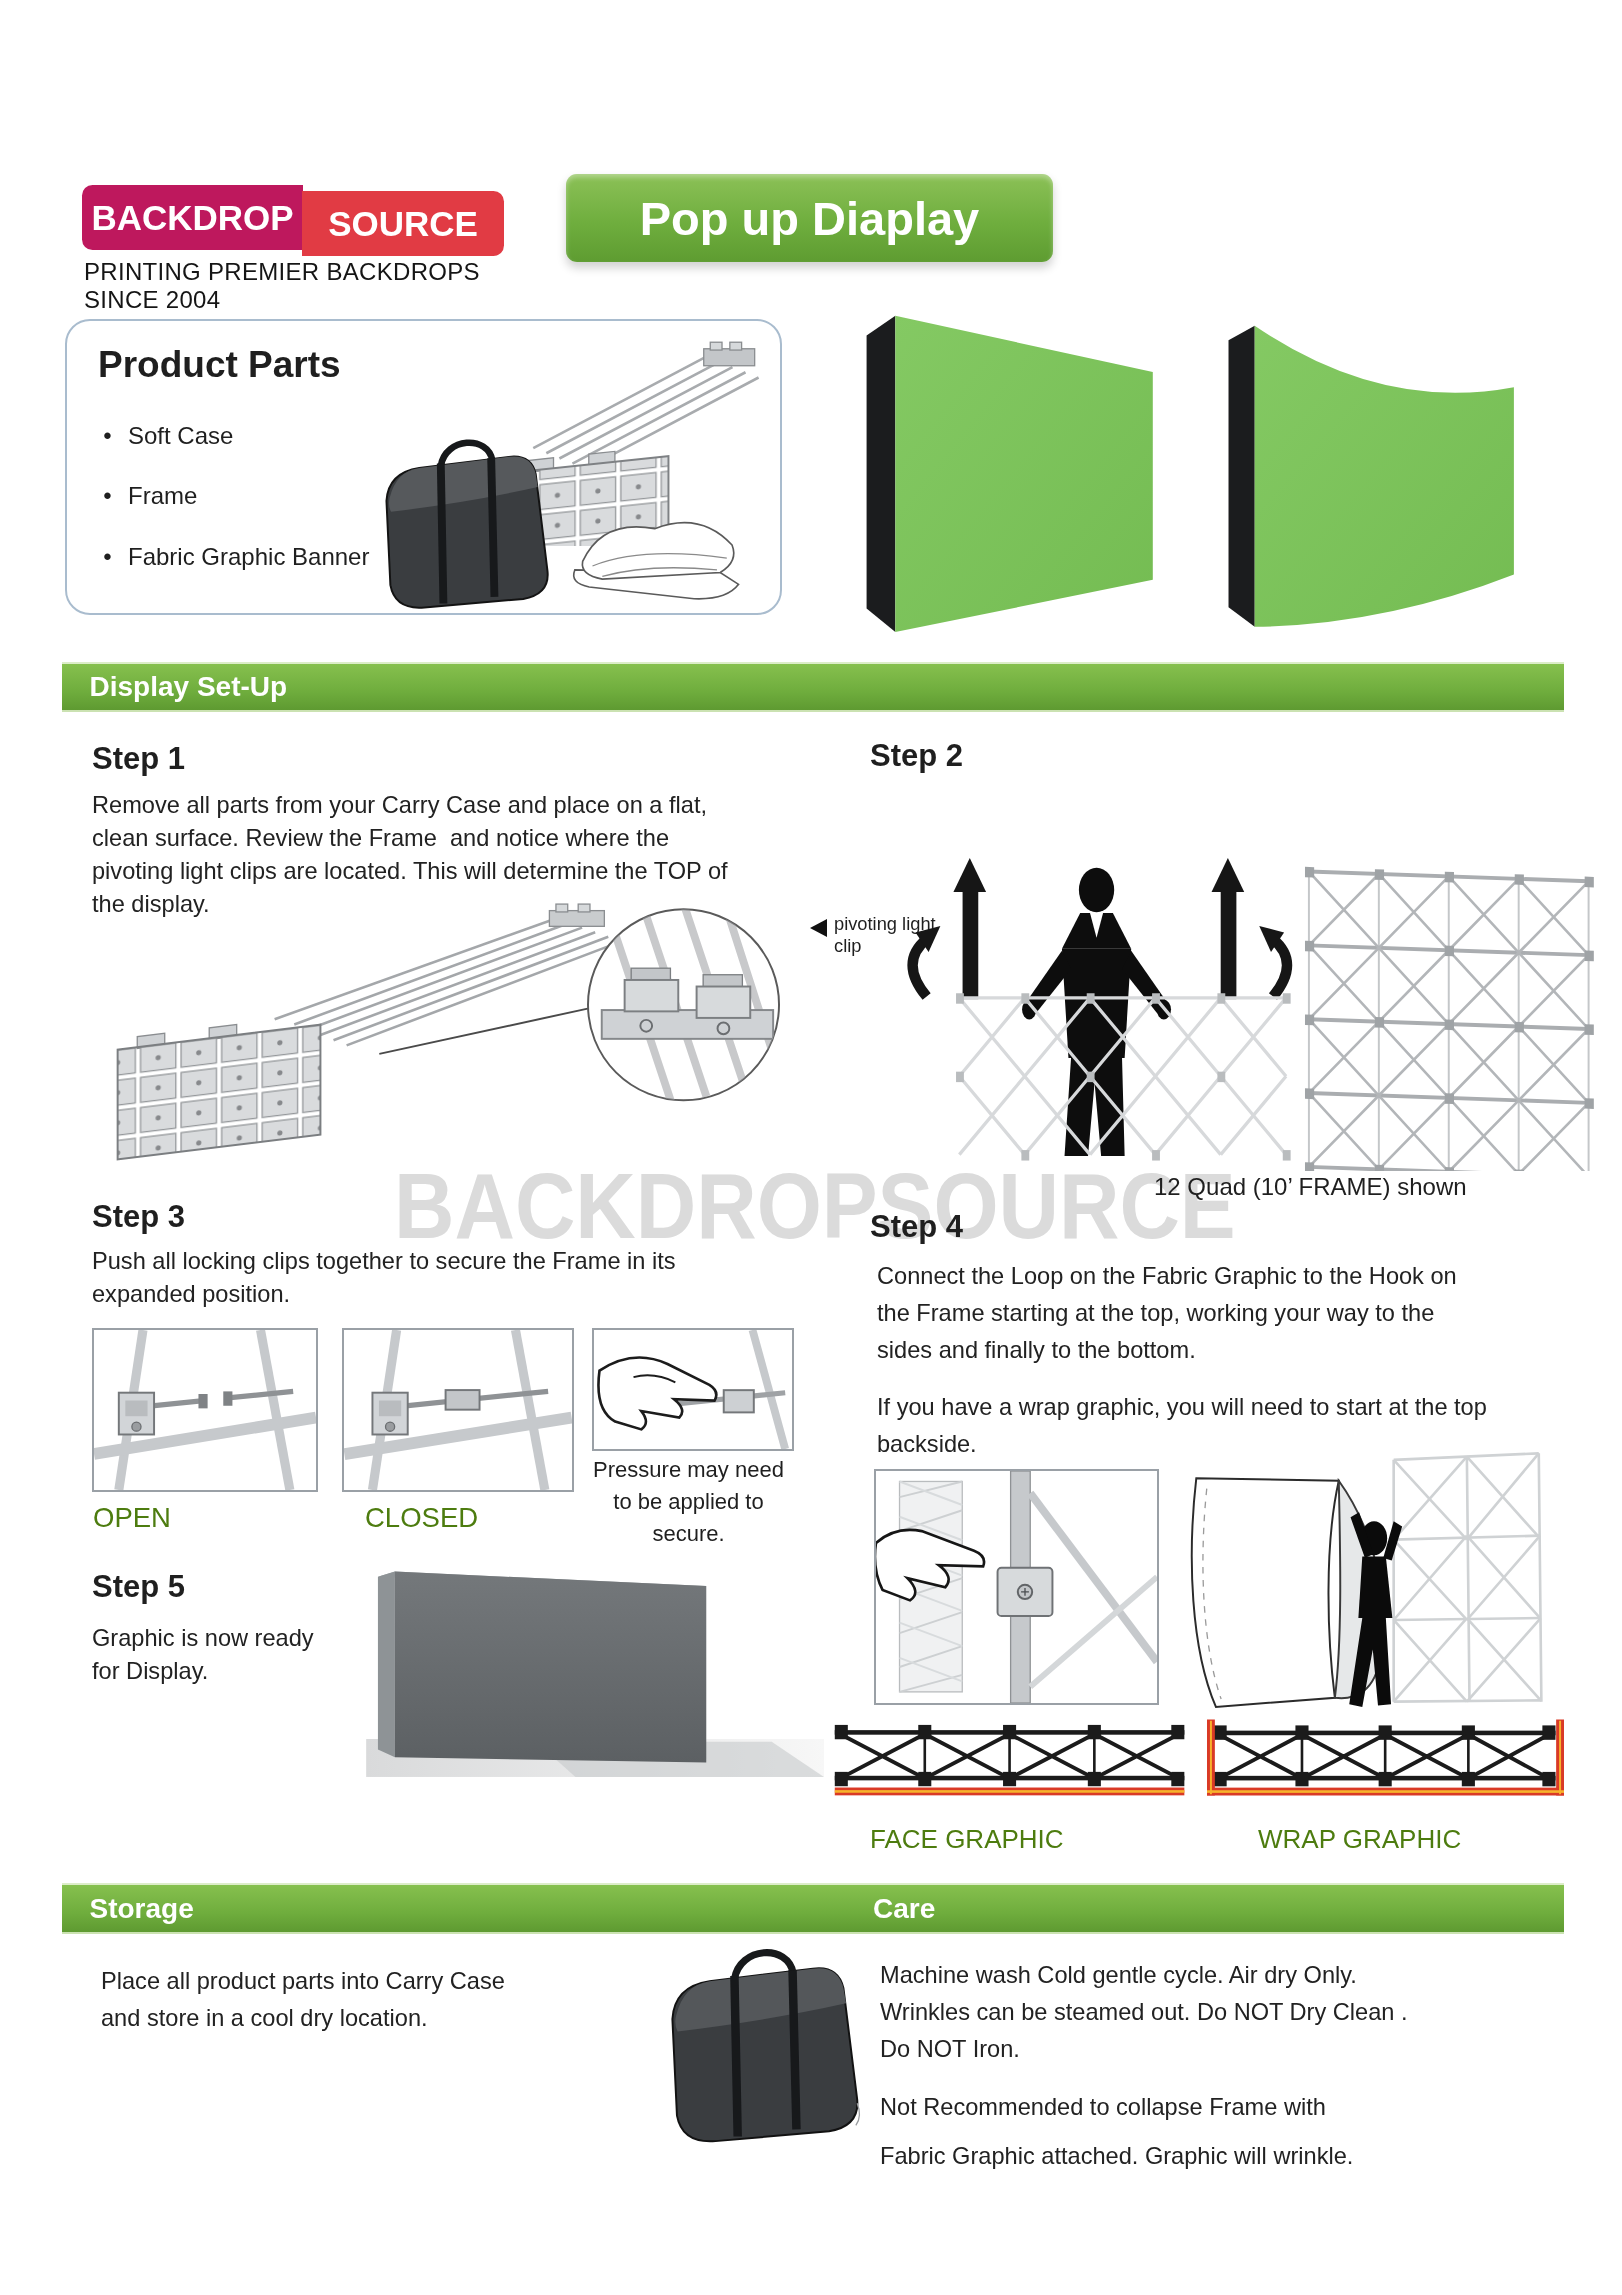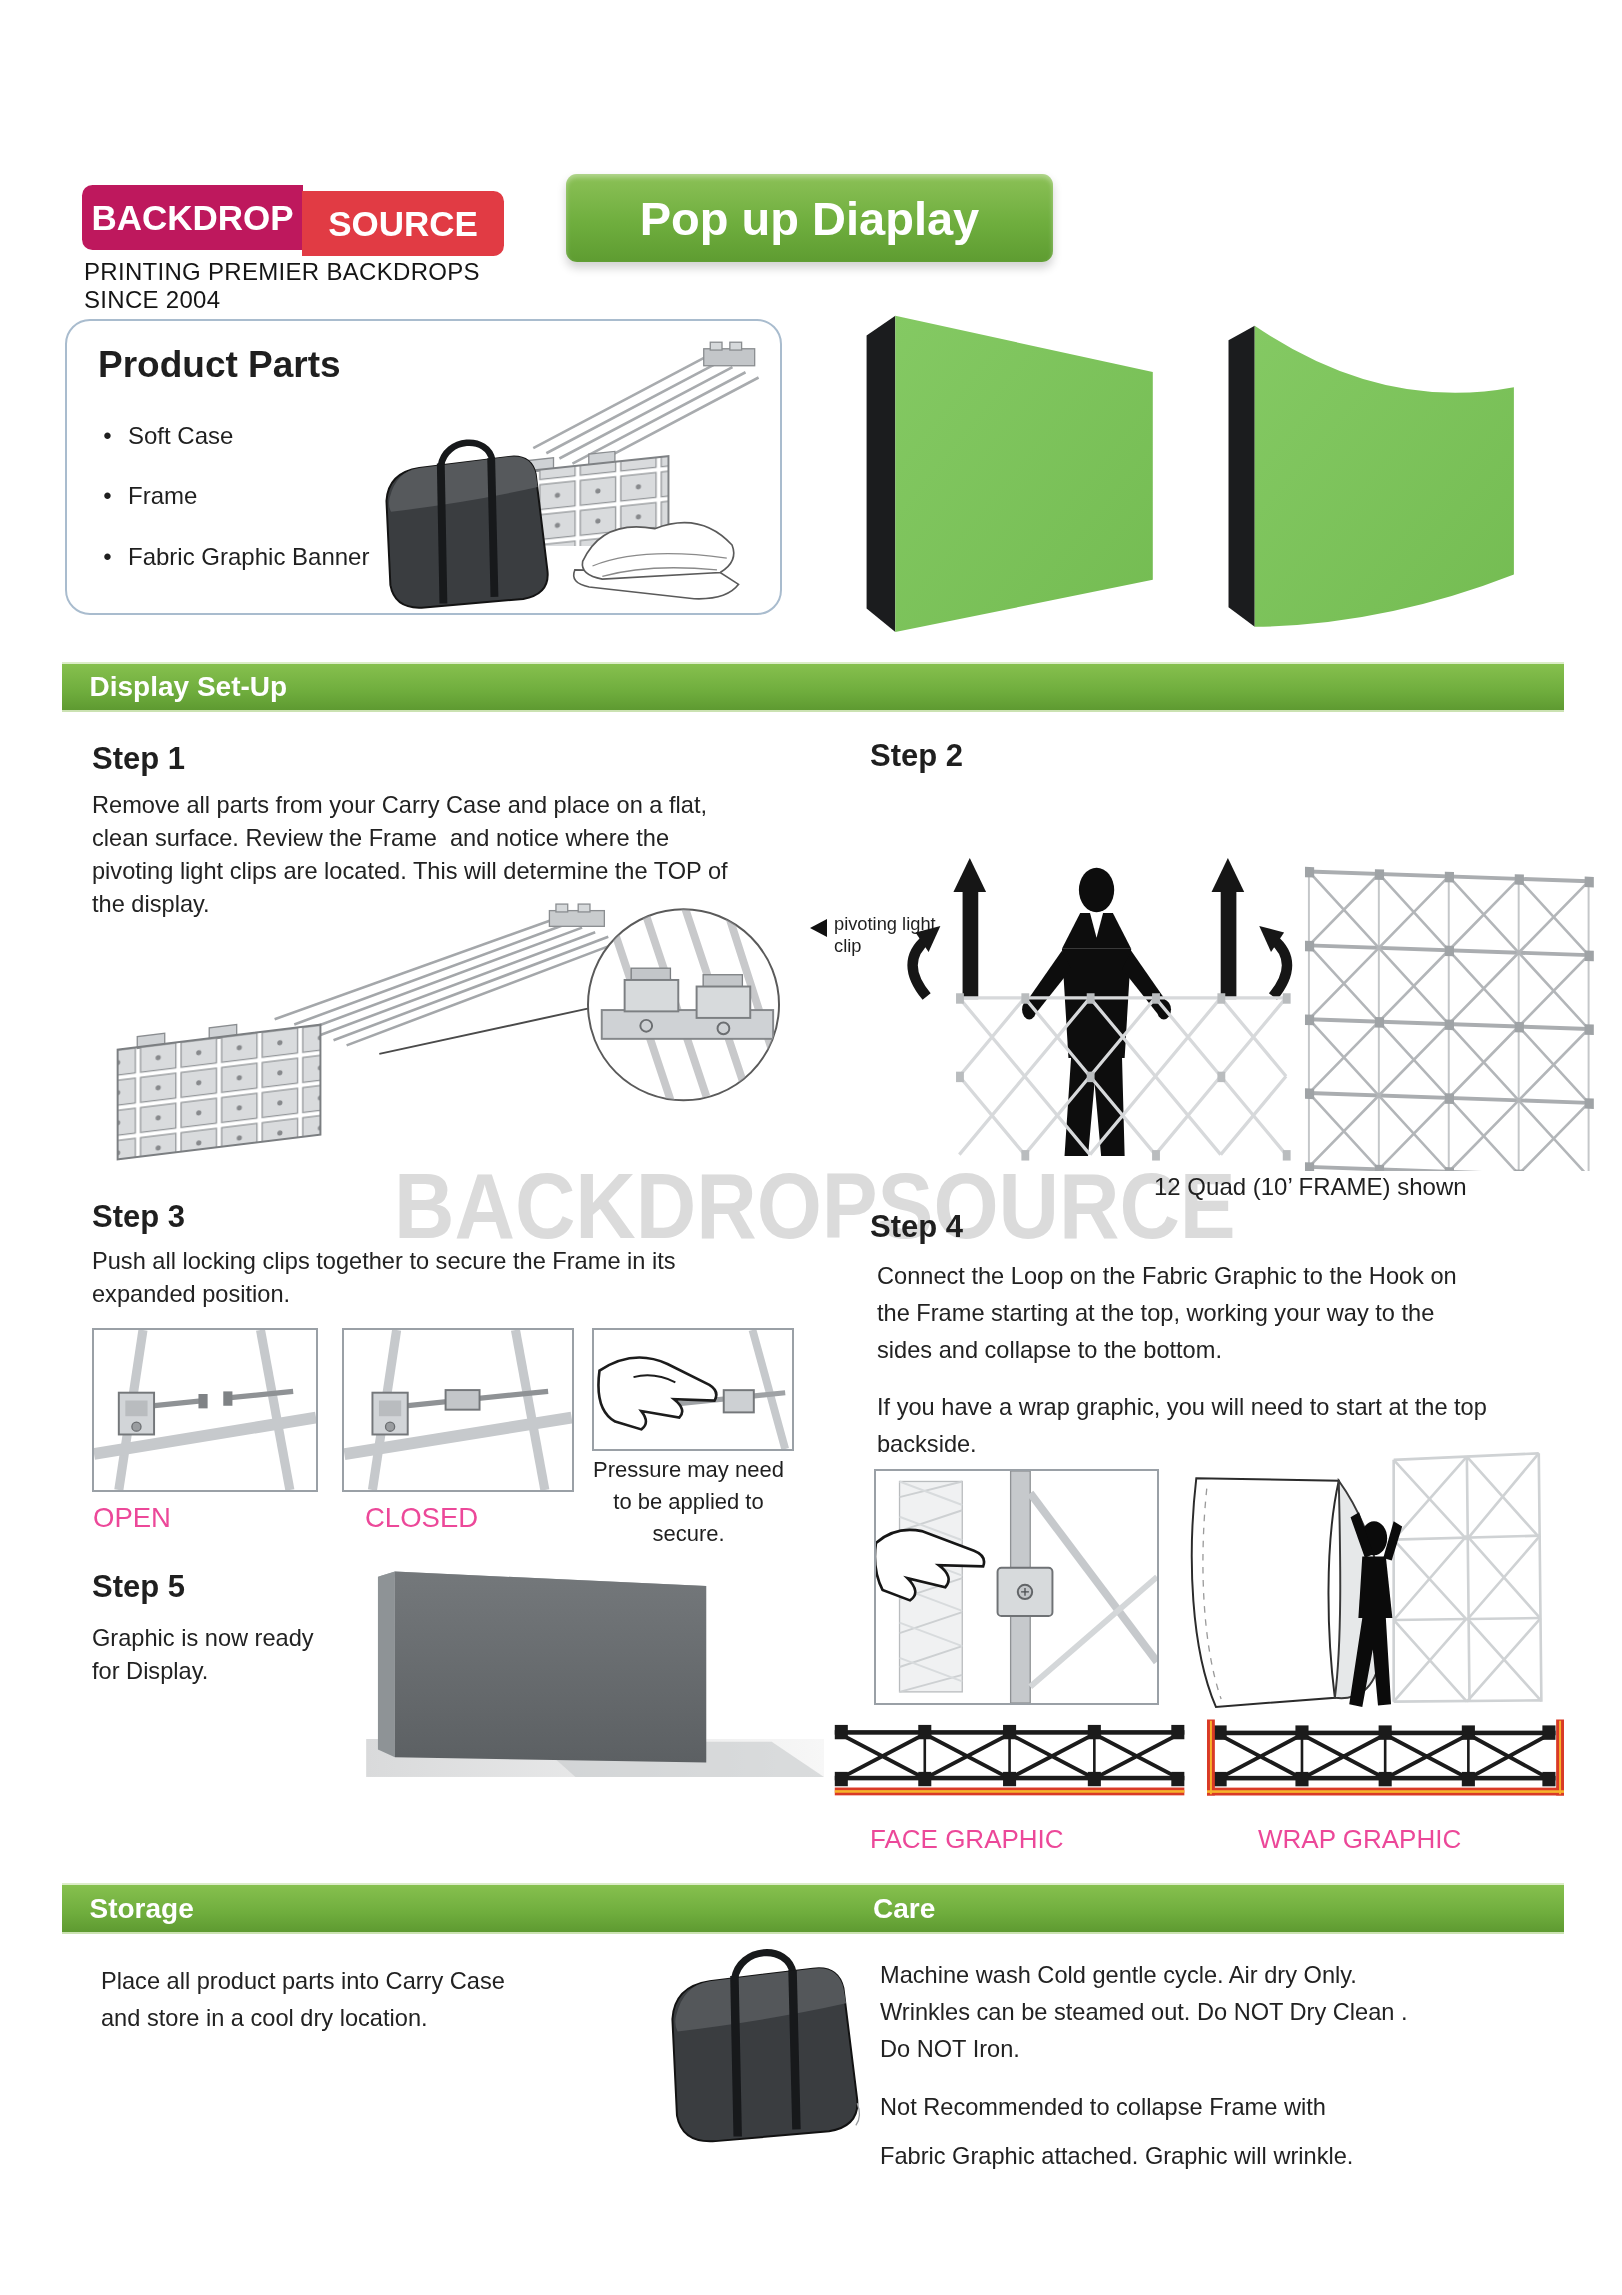--- a/index.html
+++ b/index.html
@@ -27,21 +27,21 @@
   .bar{background:linear-gradient(to bottom,#86C04E 0%,#6FAD3D 60%,#5E9A31 100%);
        border-top:2.6px solid #DCEDC8;border-bottom:2.6px solid #CBE2B2;
        color:#fff;font-weight:700;font-size:28px;display:flex;align-items:center;}
   .bar .bar-label{padding-left:27.5px;}
   
   .step-h{font-size:31px;font-weight:700;color:#1f1f1f;}
   .body-text{font-size:23.6px;color:#222;}
   .body-text .line{line-height:33px;white-space:pre;}
   .lh57 .line{line-height:37px;}
   .caption{font-size:24px;color:#1f1f1f;margin-left:22px;}
-  .small-label{font-size:27.5px;color:#ec4899;}
+  .small-label{font-size:27.5px;color:#4d7c0f;}
   .pressure{font-size:22px;color:#1f1f1f;text-align:center;}
   .pressure .line{line-height:32px;}
   .callout-text{font-size:18.3px;color:#1f1f1f;}
   .callout-text .line{line-height:22px;}
   .tri-left{width:0;height:0;border-top:9.2px solid transparent;border-bottom:9.2px solid transparent;
             border-right:17px solid #111;}
   .watermark{font-size:93px;font-weight:700;color:#DBDBDB;letter-spacing:0px;
              transform:scaleX(.9);transform-origin:left center;z-index:1;white-space:nowrap;}
   .figbox{border:2px solid #9aa0a6;background:#fff;}
 </style>
@@ -288,21 +288,21 @@
   <div class="abs z2 pressure" style="left:564px;top:1454px;width:249px;">
     <div class="line">Pressure may need</div>
     <div class="line">to be applied to</div>
     <div class="line">secure.</div>
   </div>
 
   <div class="abs z2 step-h" style="left:870px;top:1209px;">Step 4</div>
   <div class="abs z2 body-text lh57" style="left:877px;top:1258px;width:681px;">
     <div class="line">Connect the Loop on the Fabric Graphic to the Hook on</div>
     <div class="line">the Frame starting at the top, working your way to the</div>
-    <div class="line">sides and collapse to the bottom.</div>
+    <div class="line">sides and finally to the bottom.</div>
   </div>
   <div class="abs z2 body-text lh57" style="left:877px;top:1389px;width:681px;">
     <div class="line">If you have a wrap graphic, you will need to start at the top</div>
     <div class="line">backside.</div>
   </div>
 
   <div class="abs z2 figbox" style="left:874px;top:1469px;width:281px;height:232px;">
     <svg width="281" height="232" viewBox="0 0 430 355">
       <rect x="36" y="16" width="96" height="322" fill="#f0f1f2" stroke="#b9bcbe" stroke-width="2"></rect>
       <path d="M36,40 L132,16 M36,92 L132,60 M36,144 L132,112 M36,196 L132,164 M36,248 L132,216 M36,300 L132,268 M36,338 L132,312" stroke="#cdd0d2" stroke-width="3" fill="none"></path>

